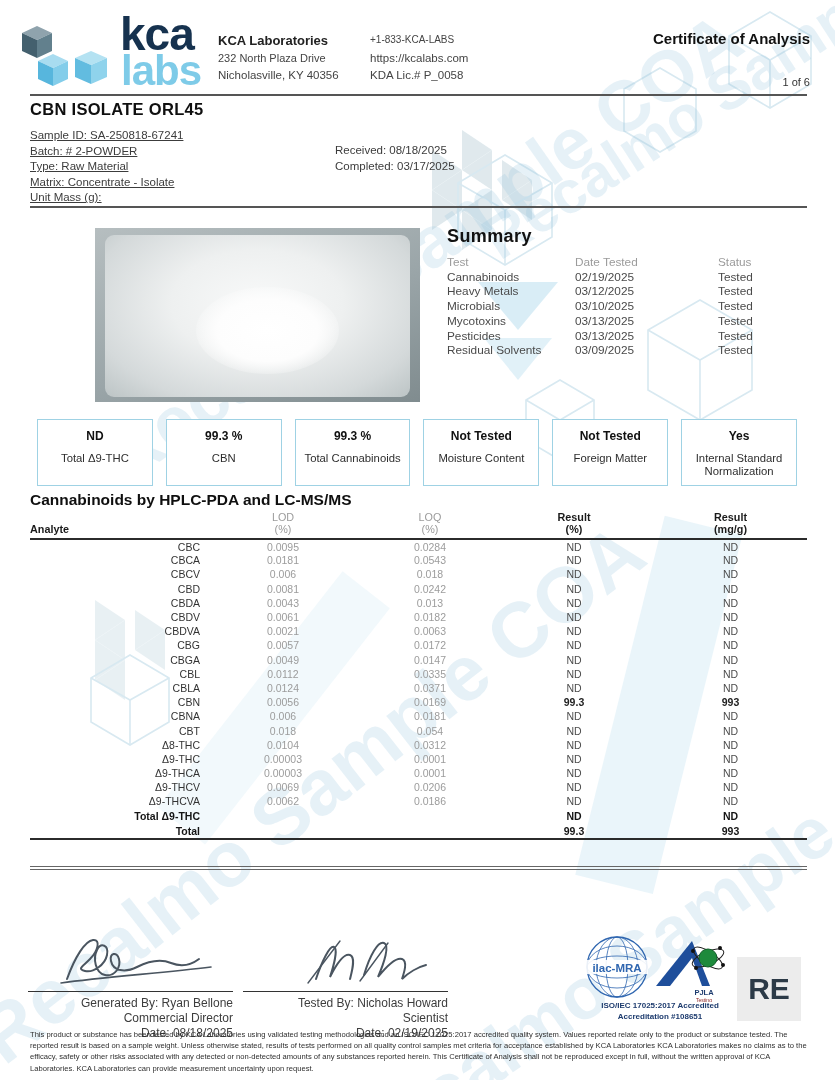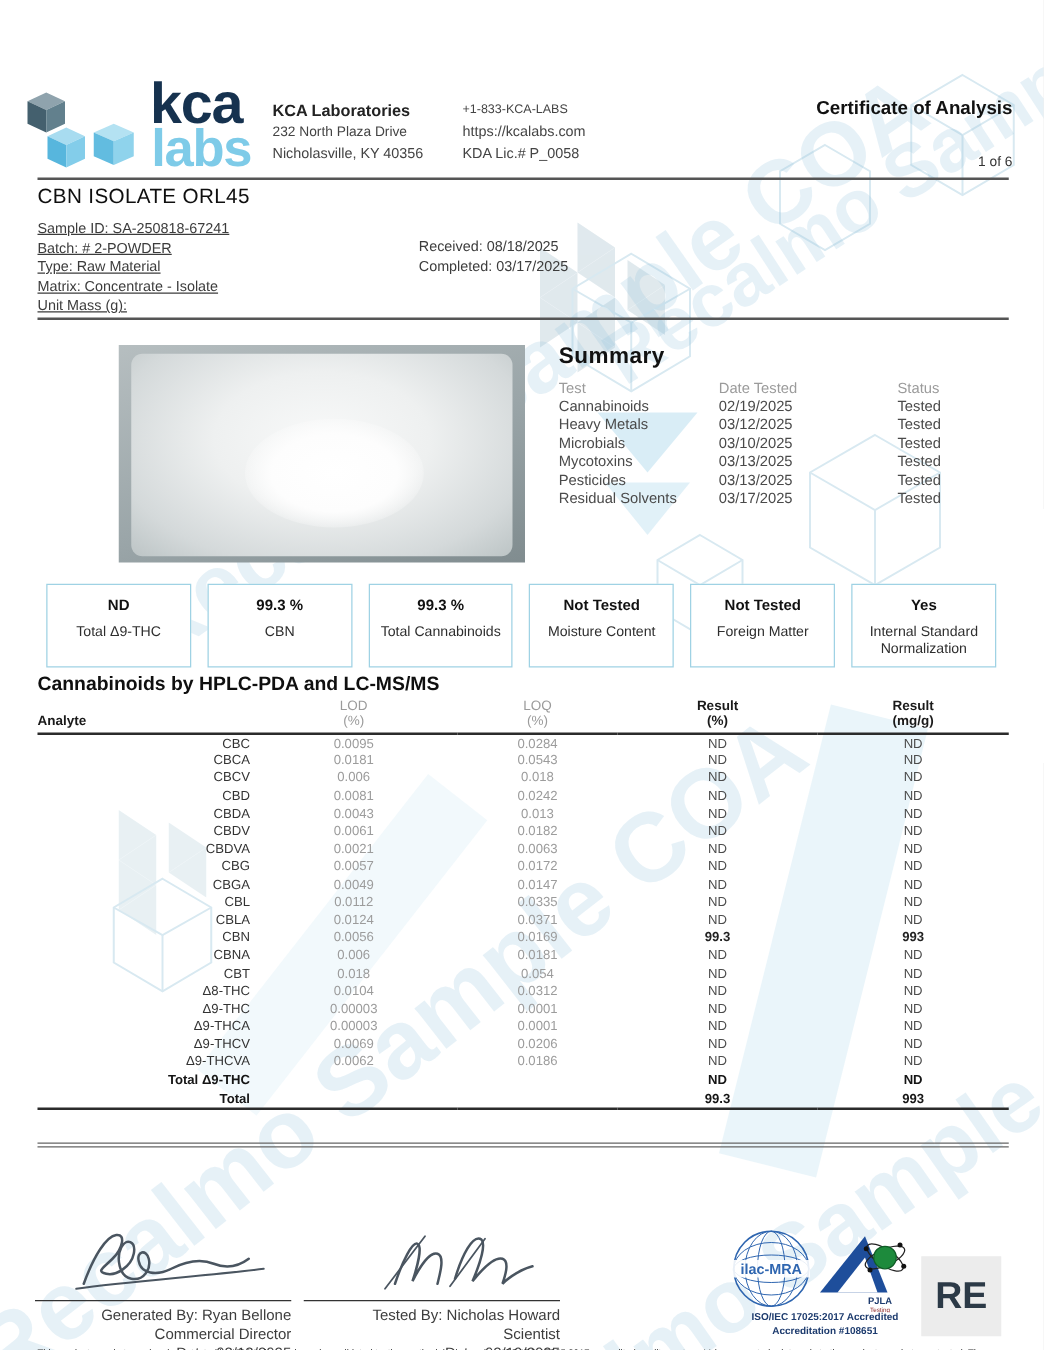--- a/index.html
+++ b/index.html
@@ -1,36 +1,36 @@
 <!DOCTYPE html>
 <html><head>
 <meta charset="utf-8">
 <style>
   * { margin:0; padding:0; box-sizing:border-box; }
   body { background:#e8e8e8; font-family:"Liberation Sans", sans-serif; }
   .page { position:relative; width:835px; height:1080px; background:#ffffff; margin:0 auto; overflow:hidden; }
-  .layer { position:absolute; inset:0;margin-top:48px; }
+  .layer { position:absolute; inset:0; }
   #watermarks { z-index:0; pointer-events:none; }
   #content { z-index:1; }
   .wm-text { position:absolute; font-weight:700; color:rgba(152,197,220,0.24); white-space:nowrap; transform-origin:0 0; }
 
   
   .logo-svg { position:absolute; left:10px; top:16px; }
   .logo-kca { position:absolute; left:120px; top:14px; font-size:46px; font-weight:800; color:#16324f; letter-spacing:-1px; line-height:40px; }
   .logo-labs { position:absolute; left:121px; top:52px; font-size:42px; font-weight:800; color:#7ecbe8; letter-spacing:-1px; line-height:38px; }
   .lab-name { position:absolute; left:218px; top:33px; font-size:13px; font-weight:700; color:#222; }
   .lab-line1 { position:absolute; left:218px; top:52px; font-size:11px; color:#444; }
   .lab-line2 { position:absolute; left:218px; top:69px; font-size:11.5px; color:#444; }
   .lab-phone { position:absolute; left:370px; top:34px; font-size:10px; color:#444; }
   .lab-url   { position:absolute; left:370px; top:52px; font-size:11.5px; color:#444; }
   .lab-lic   { position:absolute; left:370px; top:69px; font-size:11.5px; color:#444; }
   .doc-title { position:absolute; right:25px; top:30px; font-size:15px; font-weight:700; color:#111; }
   .page-num  { position:absolute; right:25px; top:76px; font-size:11px; color:#333; }
   .hr1 { position:absolute; left:30px; top:94px; width:777px; border-top:2px solid #555; }
-  .product-title { position:absolute; left:30px; top:100px; font-size:16.5px; font-weight:400; color:#0f0f0f; letter-spacing:.3px;text-align:center; }
+  .product-title { position:absolute; left:30px; top:100px; font-size:16.5px; font-weight:700; color:#0f0f0f; letter-spacing:.3px;text-align:center; }
 
   
   .info { font-size:11.5px; line-height:15.6px; color:#3c3c3c; }
   .sample-block { position:absolute; left:30px; top:128px;text-decoration:underline; }
   .dates-block  { position:absolute; left:335px; top:143px; }
   .client-block { position:absolute; left:595px; top:128px; }
   .client-label { font-weight:700; color:#1c1c1c; }
   .hr2 { position:absolute; left:30px; top:206px; width:777px; border-top:2px solid #555; }
 
   
@@ -237,21 +237,21 @@
             <span>03/13/2025</span>
             <span>Tested</span>
           </div>
           <div class="summary-row">
             <span>Pesticides</span>
             <span>03/13/2025</span>
             <span>Tested</span>
           </div>
           <div class="summary-row">
             <span>Residual Solvents</span>
-            <span>03/17/2025</span>
+            <span>03/09/2025</span>
             <span>Tested</span>
           </div>
         </div>
     </div>
 
     <div class="boxes">
         <div class="result-box">
           <div class="box-value">ND</div>
           <div class="box-label">Total Δ9-THC</div>
         </div>

